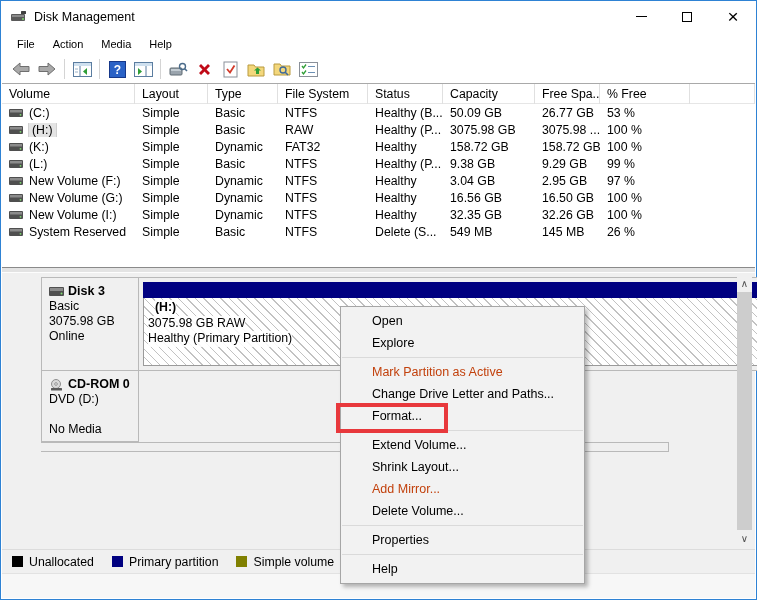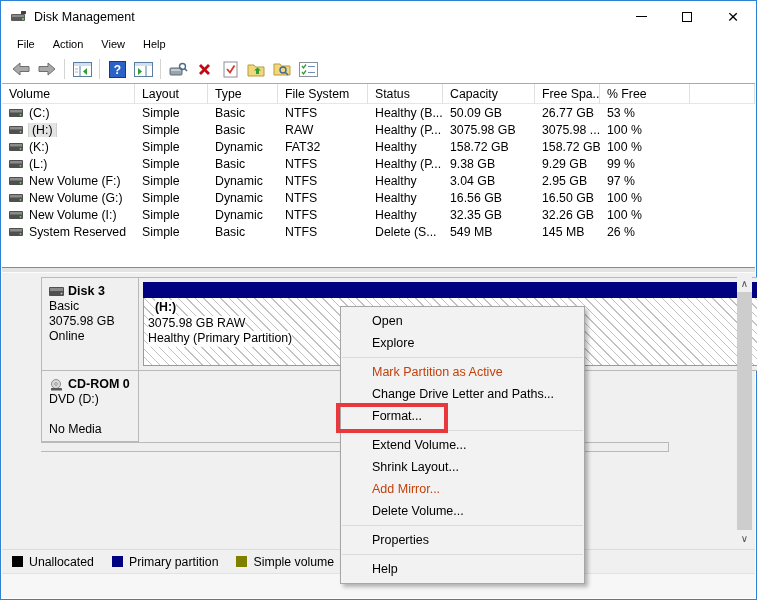--- a/index.html
+++ b/index.html
@@ -102,21 +102,21 @@
         </div>
       <div class="wbtn">
           <span class="close-glyph">×</span>
         </div>
     </div>
   </div>
 
   <div class="menubar">
     <span class="menuitem">File</span>
     <span class="menuitem">Action</span>
-    <span class="menuitem">View</span>
+    <span class="menuitem">Media</span>
     <span class="menuitem">Help</span>
   </div>
 
   <div class="toolbar">
     <div class="tbtn">
       <svg width="18" height="14" viewBox="0 0 18 14">
           <path d="M8 1 L1 7 L8 13 L8 9.5 L17 9.5 L17 4.5 L8 4.5 Z" fill="#a9a9a9" stroke="#6f6f6f" stroke-width="1"></path>
         </svg>
     </div>
     <div class="tbtn">

